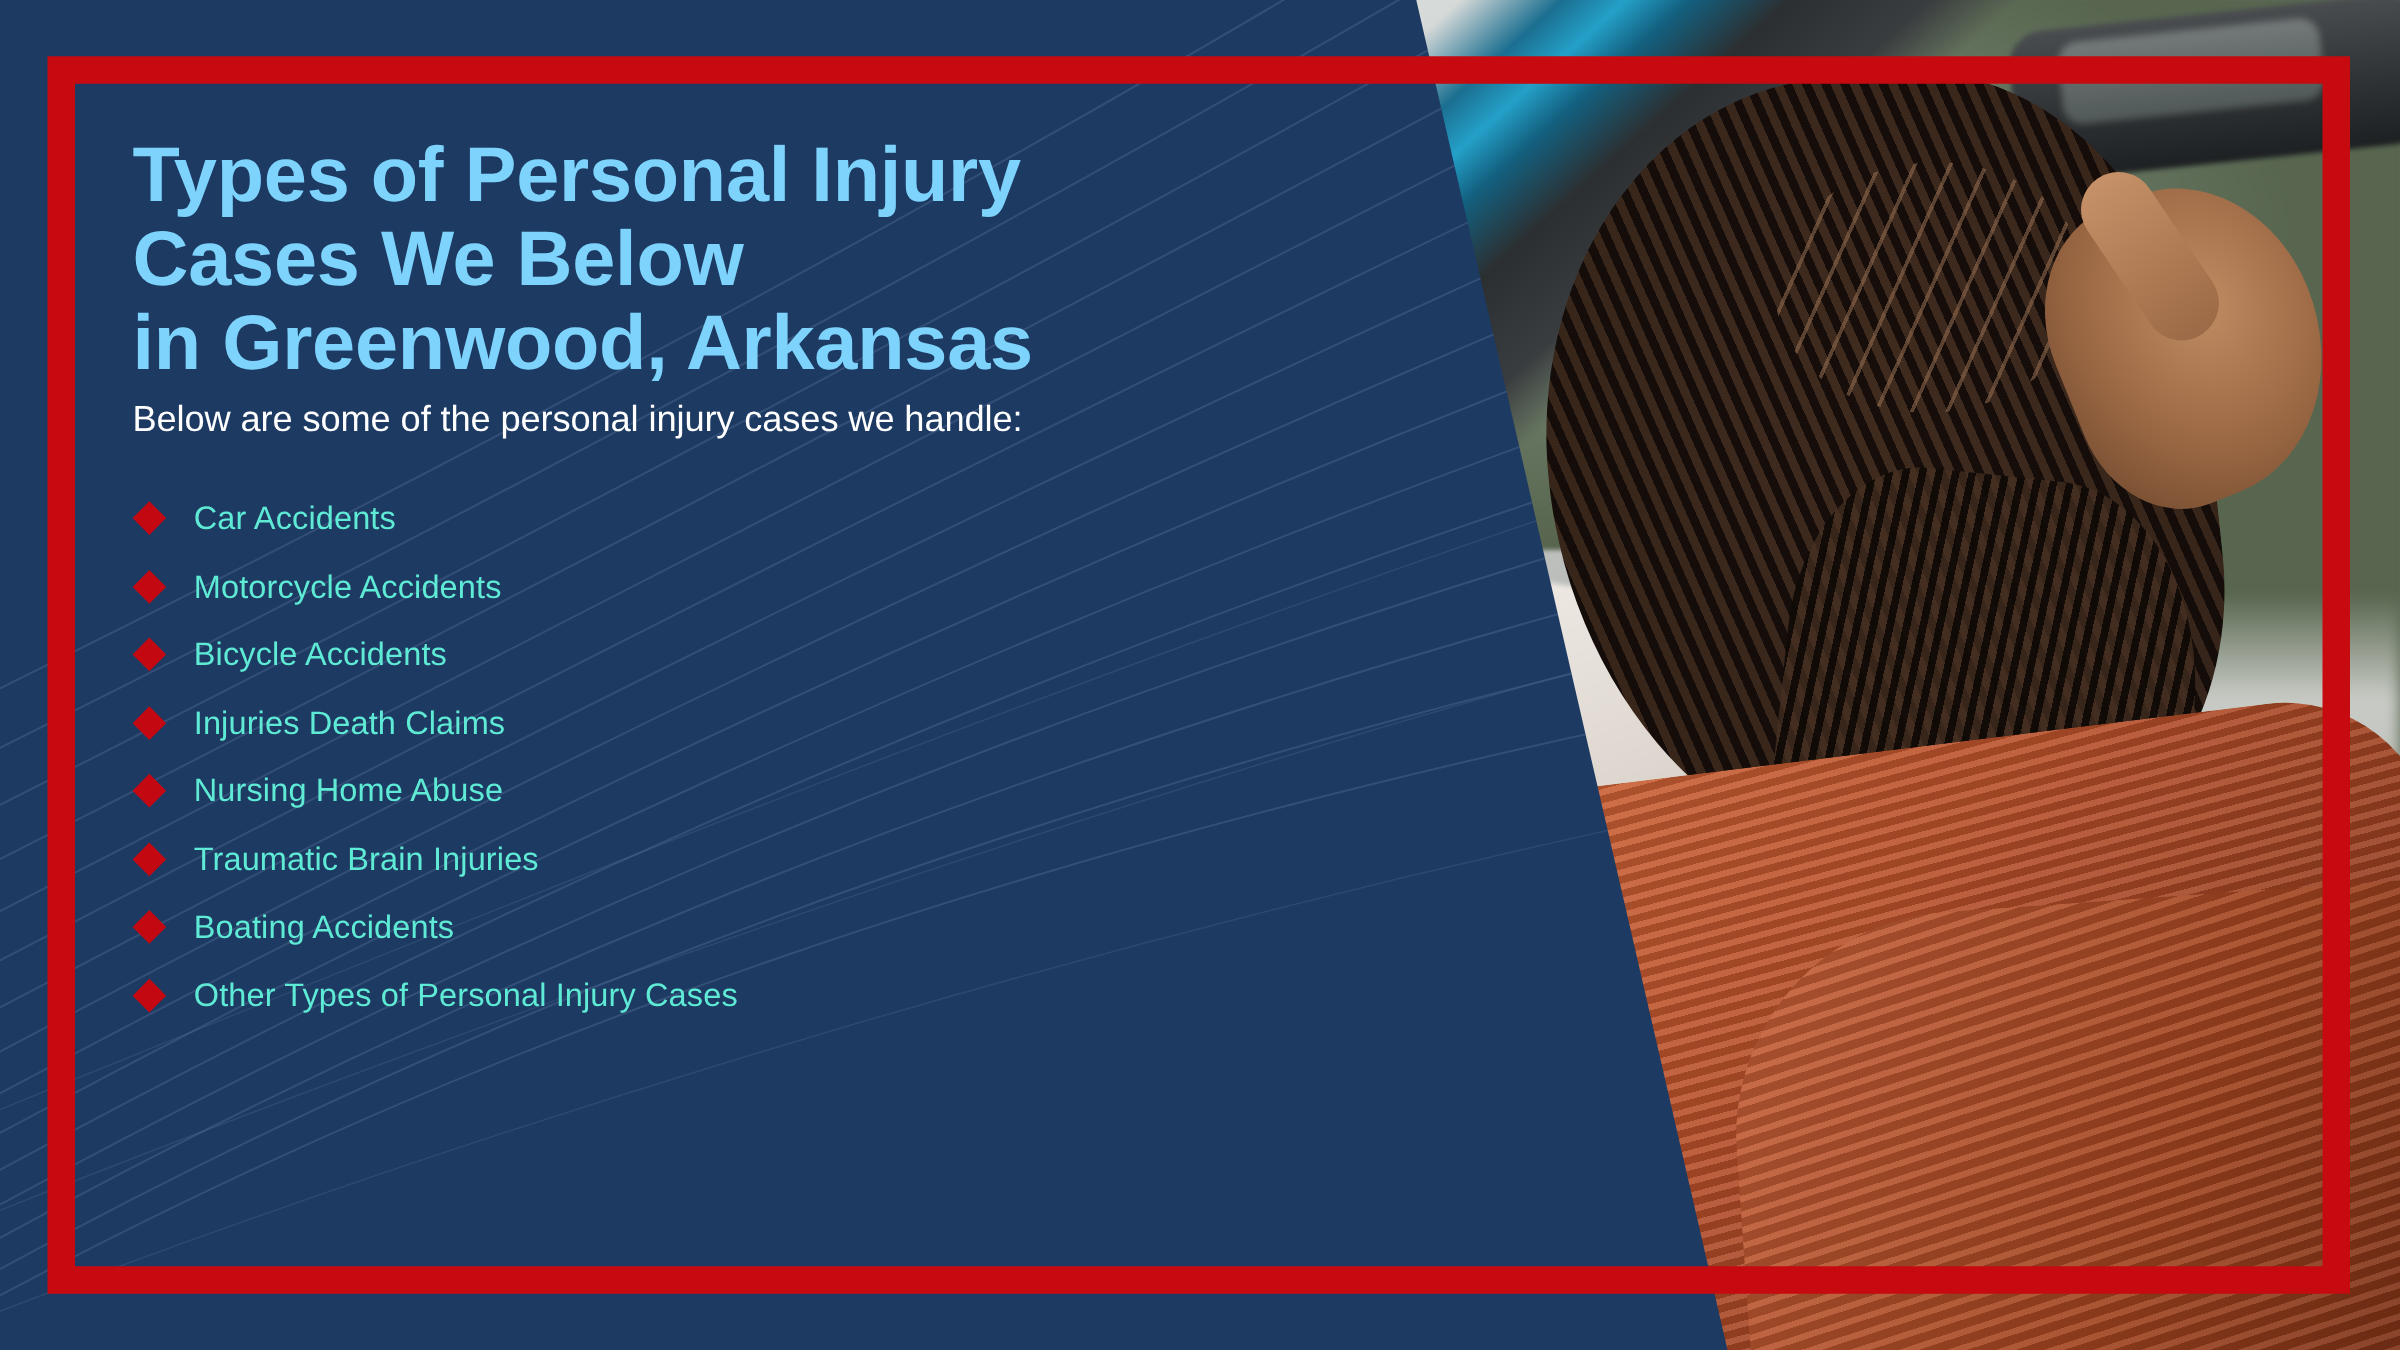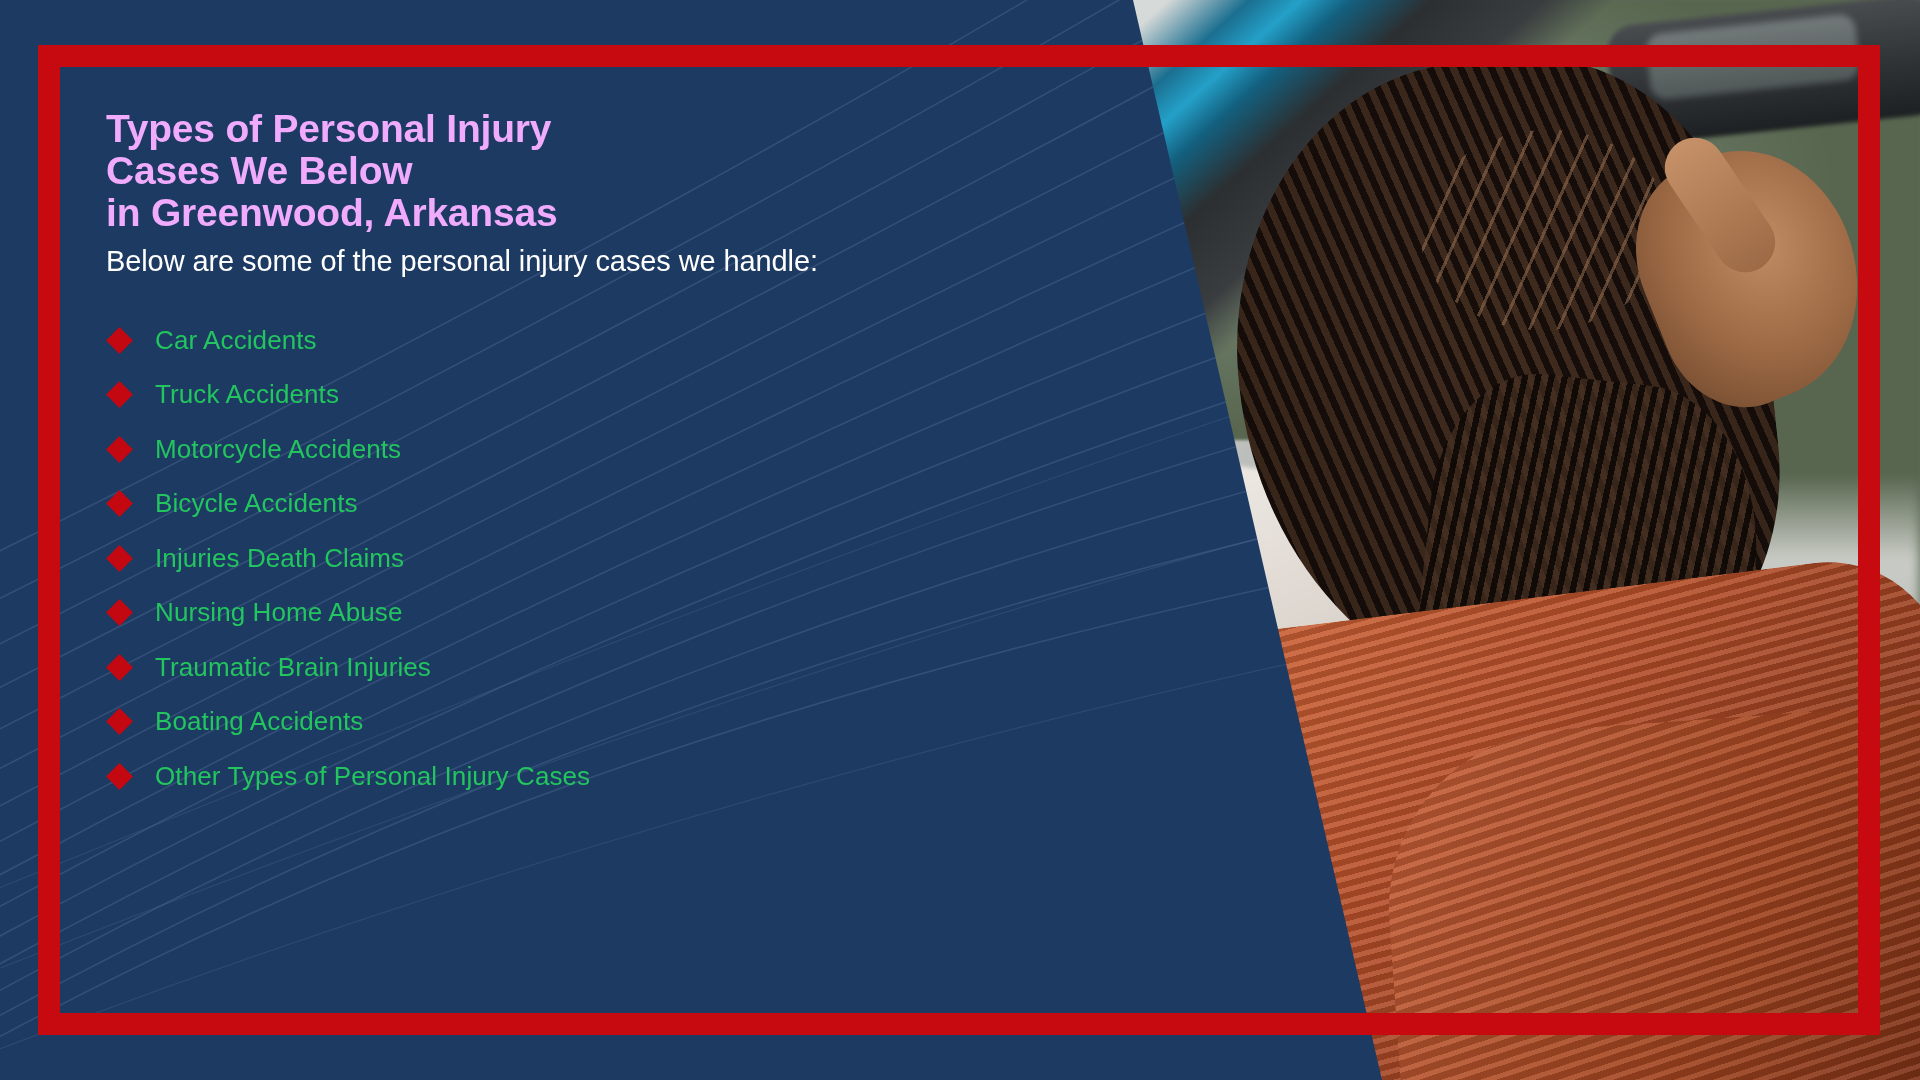--- a/index.html
+++ b/index.html
@@ -247,22 +247,22 @@
   }
 
   
   #content {
     position: absolute;
     left: 106px;
     top: 108px;
     width: 940px;
   }
   #page-title {
-    color: #f0abfc;
-    font-size: 39px;
+    color: #7dd3fc;
+    font-size: 62px;
     font-weight: 700;
     line-height: 1.08;
     letter-spacing: -0.2px;
     margin: 0;
   }
   #page-title .tline { display: block; }
   #subtitle {
     color: #ffffff;
     font-size: 29px;
     font-weight: 400;
@@ -282,21 +282,21 @@
   }
   .diamond {
     width: 19px;
     height: 19px;
     background: #c40812;
     transform: rotate(45deg);
     flex: 0 0 auto;
     margin-left: 4px;
   }
   .case-label {
-    color: #22c55e;
+    color: #5eead4;
     font-size: 26px;
     font-weight: 400;
     letter-spacing: 0.1px;
     margin-left: 26px;
     white-space: nowrap;
   }
 
   
   #logo {
     position: absolute;
@@ -436,24 +436,20 @@
 
     <p id="subtitle">Below are some of the personal injury cases we handle:</p>
 
     <ul id="case-list">
       <li class="case-item">
         <span class="diamond"></span>
         <span class="case-label">Car Accidents</span>
       </li>
       <li class="case-item">
         <span class="diamond"></span>
-        <span class="case-label">Truck Accidents</span>
-      </li>
-      <li class="case-item">
-        <span class="diamond"></span>
         <span class="case-label">Motorcycle Accidents</span>
       </li>
       <li class="case-item">
         <span class="diamond"></span>
         <span class="case-label">Bicycle Accidents</span>
       </li>
       <li class="case-item">
         <span class="diamond"></span>
         <span class="case-label">Injuries Death Claims</span>
       </li>

